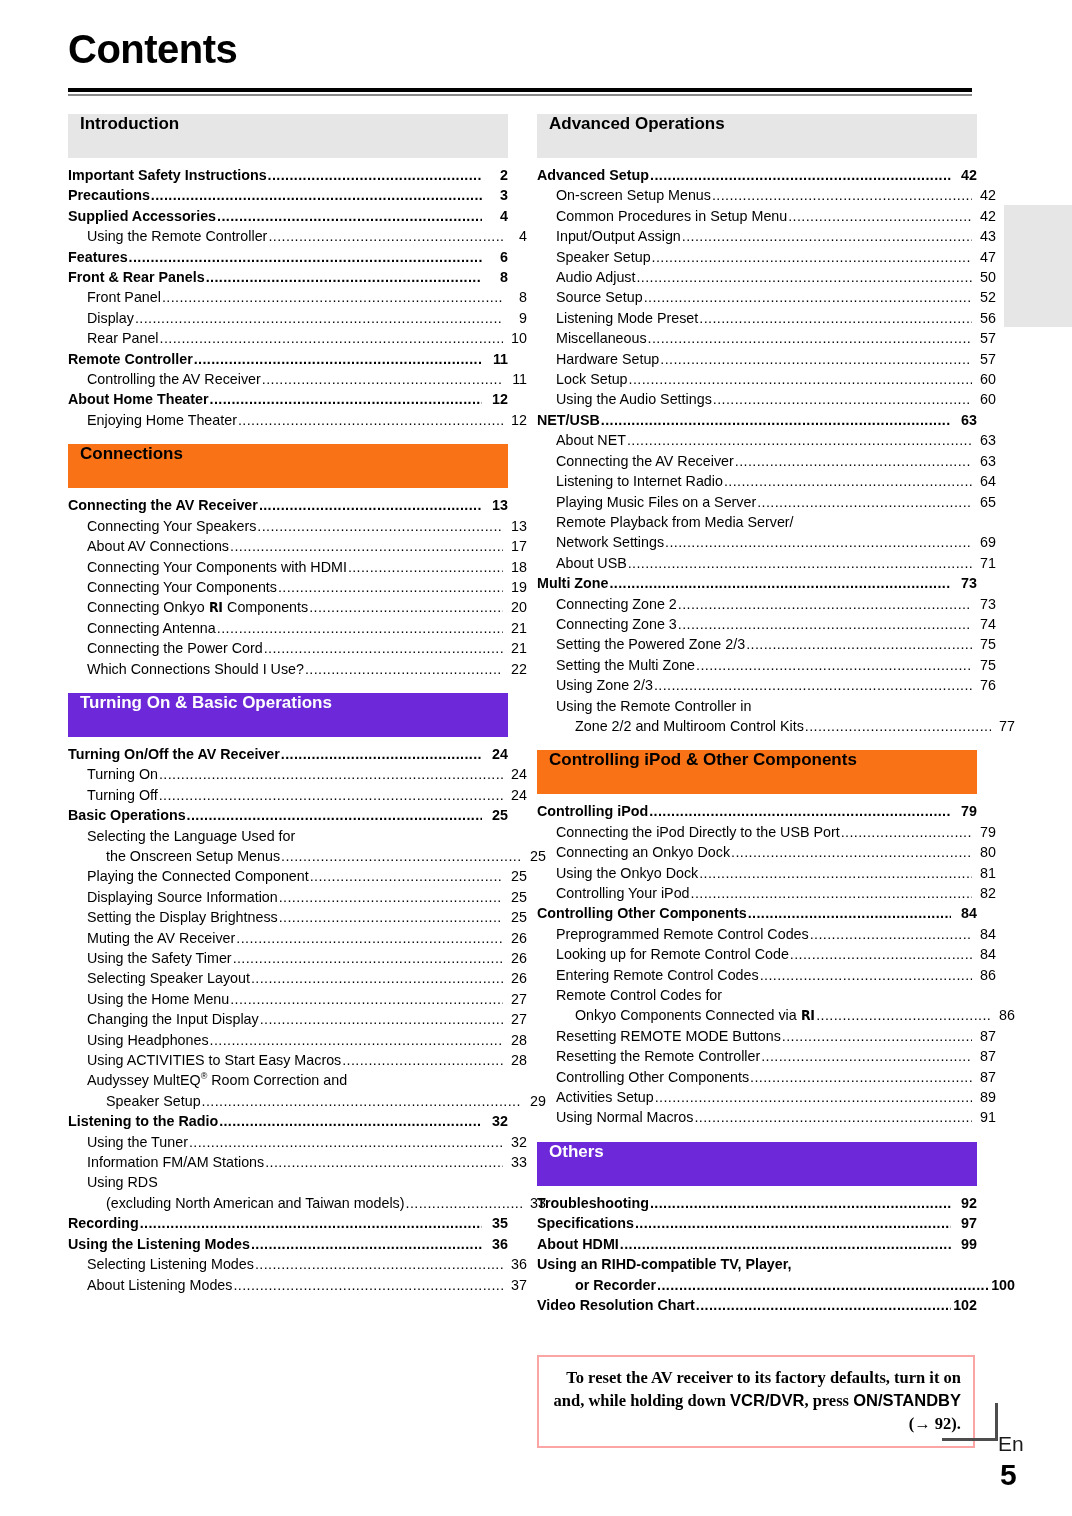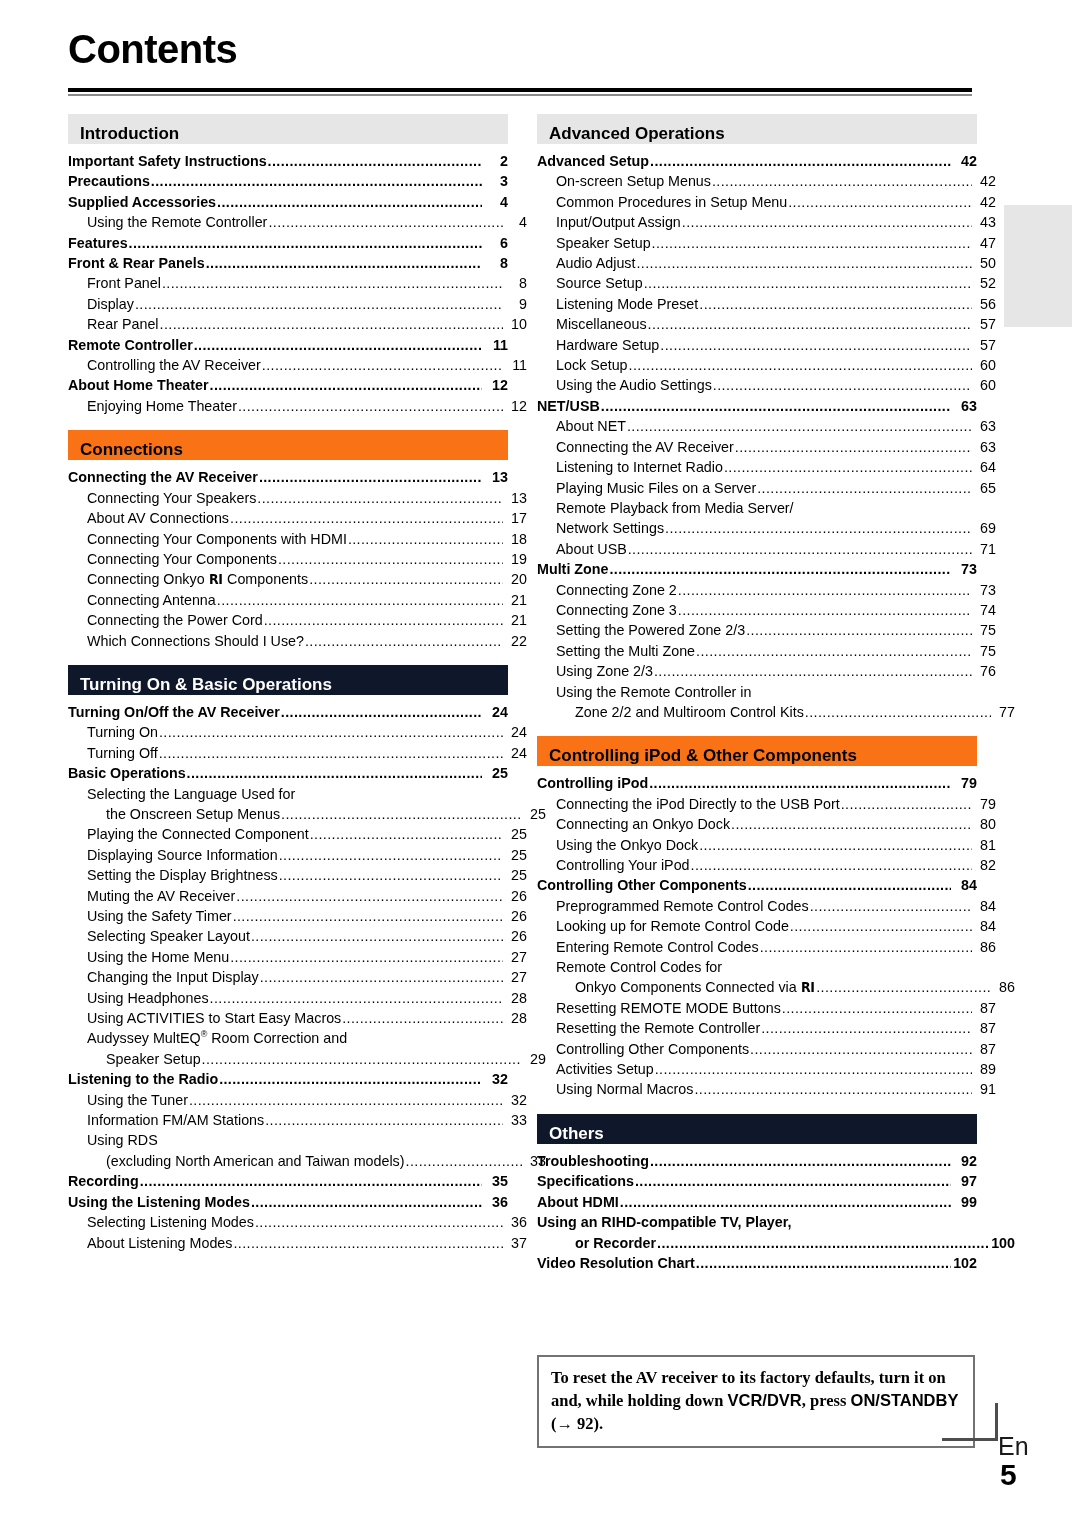--- a/index.html
+++ b/index.html
@@ -54,32 +54,32 @@
   
   .col {
     position: absolute;
     width: 440px;
   }
   .col-left  { left: 68px;  top: 114px; }
   .col-right { left: 537px; top: 114px; }
 
   
   .sec-bar {
-    height: 30px;
+    height: 44px;
     display: flex;
-    align-items: flex-end;
+    align-items: flex-start;
     padding-left: 12px;
     font-size: 17px;
     font-weight: bold;
     box-sizing: border-box;
     margin-bottom: 7px;
   }
   .sec-bar.light { background: #e6e6e6; color: #000000; }
   .sec-bar.mid   { background: #f97316; color: #000000; }
-  .sec-bar.dark  { background: #0f172a; color: #ffffff; }
+  .sec-bar.dark  { background: #6d28d9; color: #ffffff; }
 
   .sec-block { margin-bottom: 14px; }
 
   
   .toc-row {
     display: flex;
     align-items: flex-end;
     width: 100%;
     font-size: 14.3px;
     line-height: 20.4px;
@@ -137,23 +137,24 @@
     vertical-align: super;
     line-height: 0;
   }
 
   
   .note-box {
     position: absolute;
     left: 537px; top: 1355px;
     width: 438px;
     box-sizing: border-box;
-    border: 2px solid #737373;
+    border: 2px solid #fca5a5;
     padding: 9px 12px 11px 12px;
     background: #ffffff;
+    text-align: right;
   }
   .note-text {
     font-family: "Liberation Serif", serif;
     font-weight: bold;
     font-size: 16.5px;
     line-height: 23px;
     color: #000000;
   }
   .note-text .sans {
     font-family: "Liberation Sans", sans-serif;
@@ -170,21 +171,21 @@
     position: absolute; right: 0; top: 0;
     width: 3px; height: 38px; background: #4d4d4d;
   }
   .crop-mark .h {
     position: absolute; left: 0; bottom: 0;
     width: 56px; height: 3px; background: #4d4d4d;
   }
   .footer-en {
     position: absolute;
     left: 998px; top: 1432px;
-    font-size: 25px;
+    font-size: 21px;
     color: #1a1a1a;
   }
   .footer-num {
     position: absolute;
     left: 1000px; top: 1458px;
     font-size: 30px;
     font-weight: bold;
     color: #000000;
   }
 </style>

